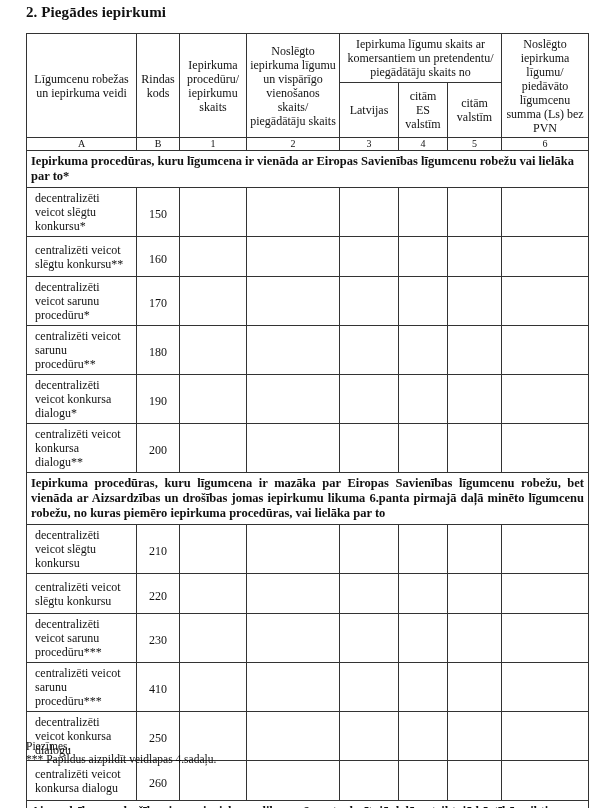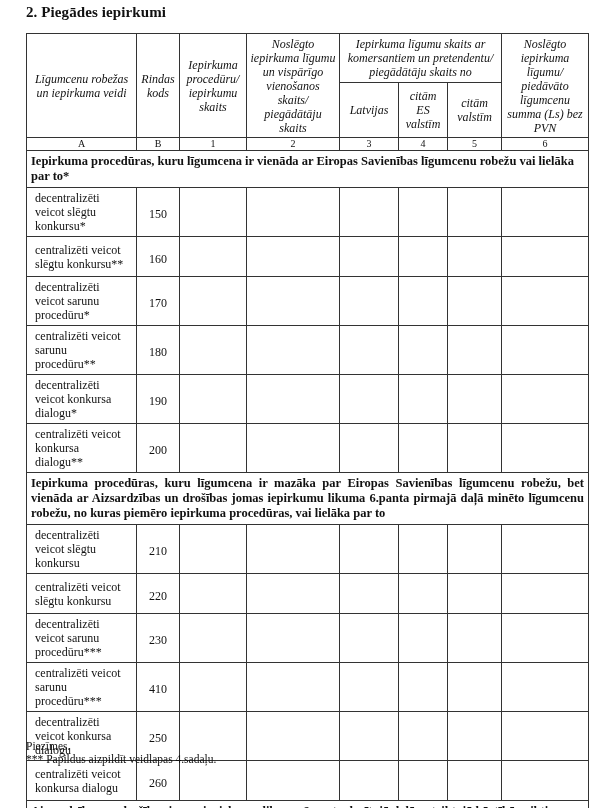--- a/index.html
+++ b/index.html
@@ -14,21 +14,21 @@
     table.grid {
       position: absolute; left: 26px; top: 33px;
       border-collapse: collapse; table-layout: fixed;
       width: 562px;
       font-size: 12px; line-height: 14px;
     }
     table.grid td {
       border: 1px solid #333; padding: 0; vertical-align: middle;
     }
     table.grid { border: 1.5px solid #222; }
-    .hdr { text-align: center; padding: 2px 3px !important; font-style: italic; }
+    .hdr { text-align: center; padding: 2px 3px !important; }
     .letters td { text-align: center; font-size: 10px; height: 12px; line-height: 12px; }
     .section td {
       font-weight: bold; font-size: 12.5px; padding: 3px 4px !important;
       line-height: 15px;
     }
     .section.s2 td { text-align: justify; }
     .row td { height: 33px; vertical-align: top; }
     .row td.label { padding: 3px 8px !important; line-height: 14px; }
     .row td.code { text-align: center; padding-top: 4px !important; }
     .notes {

